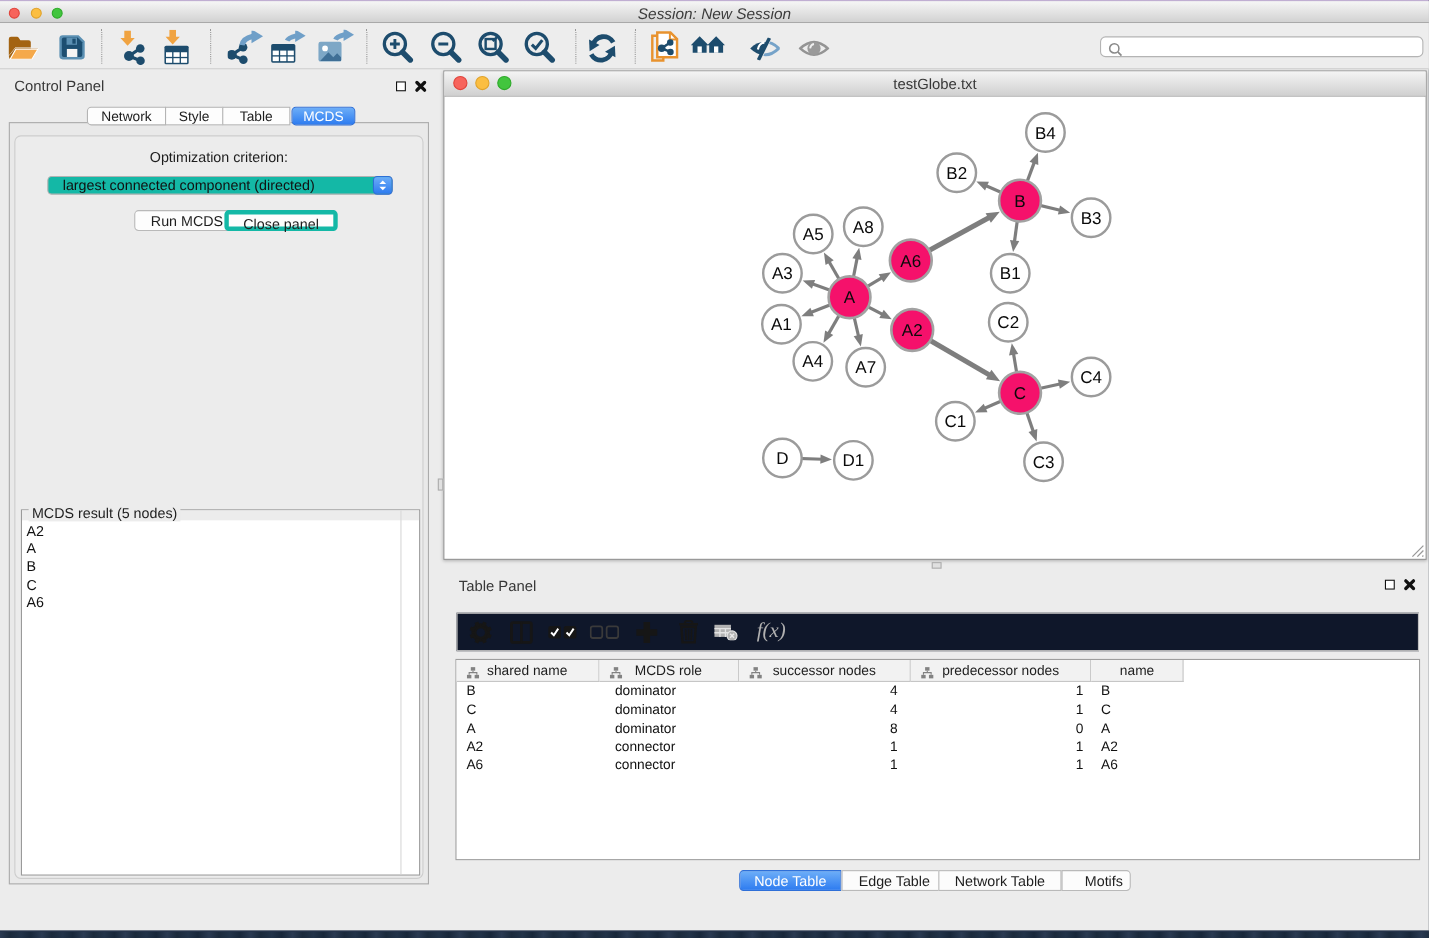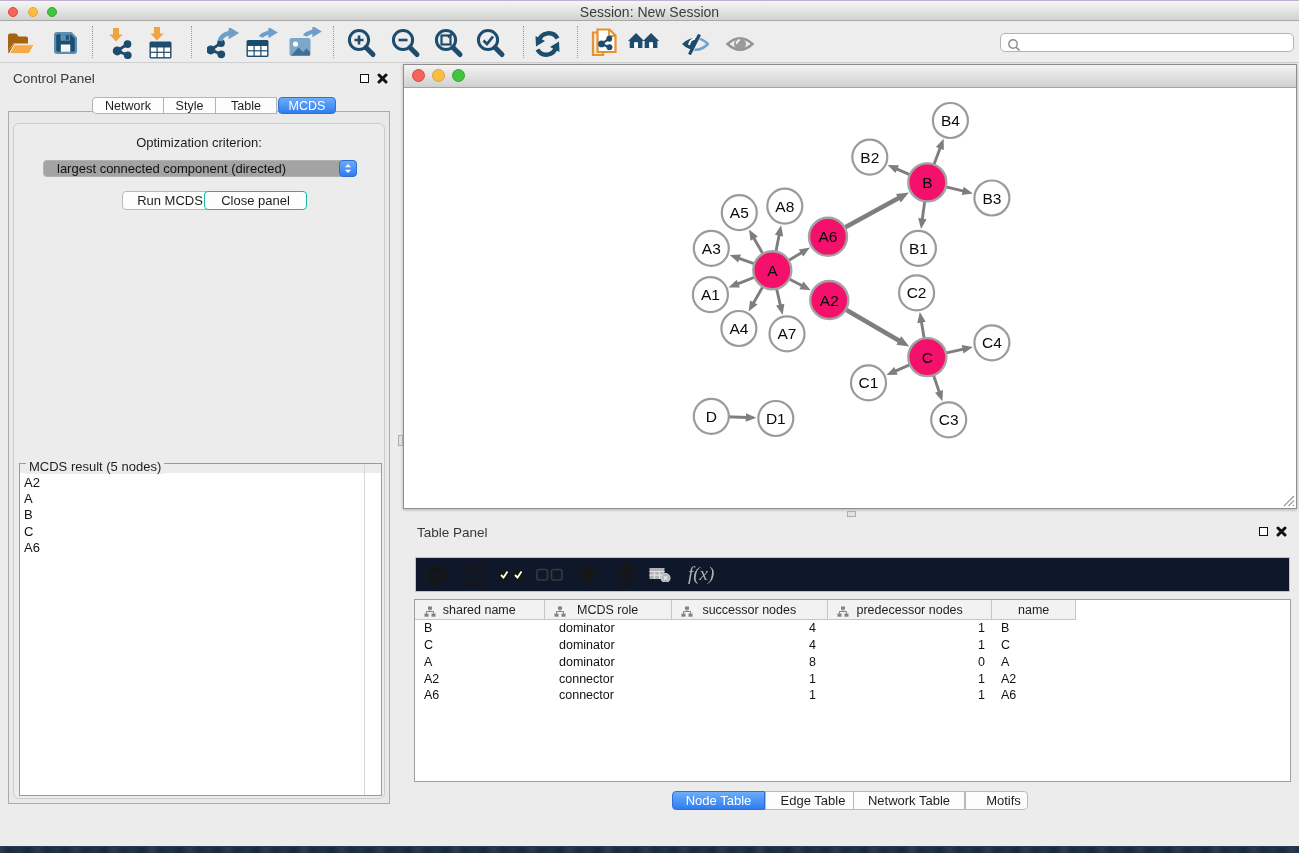--- a/index.html
+++ b/index.html
@@ -4,36 +4,36 @@
 <style>
   * { margin:0; padding:0; box-sizing:border-box; }
   html,body { width:1299px; height:853px; overflow:hidden; }
   body { font-family:"Liberation Sans", sans-serif; background:#16222f; position:relative; }
   #app { position:absolute; left:0; top:1px; width:1299px; height:845px; background:#ececec; }
   
   #titlebar { position:absolute; left:0; top:0; width:1299px; height:20px;
     background:linear-gradient(#f6f6f6,#d2d2d2); border-bottom:1px solid #a9a9a9; }
   #titlebar .tl { position:absolute; top:6px; width:10px; height:10px; border-radius:50%; }
   #titletext { position:absolute; top:3px; left:0; width:100%; text-align:center;
-    font-size:14px; color:#3c3c3c; }
+    font-size:14px; color:#3c3c3c;font-style:italic; }
   
   #toolbar { position:absolute; left:0; top:20px; width:1299px; height:42px;
     background:#ededed; border-bottom:1px solid #cfcfcf; }
   .tsep { position:absolute; top:5px; height:32px; width:0;
     border-left:1px dotted #9a9a9a; }
   .ticon { position:absolute; top:5px; }
   #searchbox { position:absolute; left:1000px; top:12px; width:294px; height:19px;
     background:#fff; border:1px solid #b4b4b4; border-radius:5px; }
   
   #cp-title { position:absolute; left:13px; top:70px; font-size:13.5px; color:#383838; }
   .panbtn { position:absolute; }
   
   .tab { position:absolute; z-index:3; top:96px; height:17px; background:#fdfdfd;
     border:1px solid #b4b4b4; font-size:12.5px; color:#1e1e1e; text-align:center;
-    line-height:16px;margin-left:13px; }
+    line-height:16px; }
   .tab.sel { background:linear-gradient(#6daef8,#2e7cf0); color:#fff; border:1px solid #2e6fd8;
     border-radius:4px; }
   #cp-box { position:absolute; left:8px; top:110px; width:382px; height:693px;
     background:#e9e9e9; border:1px solid #ababab; }
   #cp-inner { position:absolute; left:4px; top:11px; width:372px; height:676px;
     background:#ececec; border:1px solid #cdcdcd; border-radius:6px; }
   
   #gbox { position:absolute; left:10px; top:351px; width:363px; height:333px;
     border:1px solid #9a9a9a; background:#fff; }
   #gbox-top { position:absolute; left:0; top:0; width:100%; height:9px; background:#ececec; }
@@ -226,45 +226,46 @@
     <svg class="panbtn" style="left:377px; top:72px;" width="11" height="11" viewBox="0 0 11 11">
       <path d="M2 2 L9 9 M9 2 L2 9" stroke="#111" stroke-width="3" stroke-linecap="round"></path>
     </svg>
   <div class="tab" style="left:79px;  width:72px; border-radius:4px 0 0 4px;">Network</div>
   <div class="tab" style="left:150px; width:53px;">Style</div>
   <div class="tab" style="left:202px; width:62px;">Table</div>
   <div class="tab sel" style="left:265px; width:58px; border-radius:4px;">MCDS</div>
   <div id="cp-box">
     <div id="cp-inner">
       <div style="position:absolute; left:0; top:11px; width:100%; text-align:center; font-size:13px; color:#1e1e1e;">Optimization criterion:</div>
-      <div style="position:absolute; left:29px; top:36px; width:314px; height:17px; background:#a3a3a3; border:1px solid #b2b2b2; border-radius:4px;">
+      <div style="position:absolute; left:29px; top:36px; width:314px; height:17px; background:#14b8a6; border:1px solid #b2b2b2; border-radius:4px;">
         <div style="position:absolute; left:13px; top:0px; font-size:13px; color:#111; line-height:16px;">largest connected component (directed)</div>
         <div style="position:absolute; right:-1px; top:-1px; width:18px; height:17px; border-radius:4px; background:linear-gradient(#6cadf8,#2d7bf0); border:1px solid #2d6fd6;">
           <svg width="16" height="15" viewBox="0 0 17 17" style="display:block">
             <path d="M5 7 L8.5 3.4 L12 7 Z" fill="#fff"></path>
             <path d="M5 10 L8.5 13.6 L12 10 Z" fill="#fff"></path>
           </svg>
         </div>
       </div>
       <div style="position:absolute; left:80px; top:67px; width:96px; height:19px; background:#fdfdfd; border:1px solid #b9b9b9; border-radius:4px; font-size:13px; color:#1e1e1e; text-align:center; line-height:18px;margin-left:28px;">Run MCDS</div>
-      <div style="position:absolute; left:190px; top:67px; width:103px; height:19px; background:#fdfdfd; border:1px solid #14b8a6; border-radius:4px; font-size:13px; color:#1e1e1e; text-align:center; line-height:18px;">Close panel</div>
+      <div style="position:absolute; left:190px; top:67px; width:103px; height:19px; background:#fdfdfd; border:4px solid #14b8a6; border-radius:4px; font-size:13px; color:#1e1e1e; text-align:center; line-height:18px;">Close panel</div>
     </div>
     <div id="gbox">
       <div id="gbox-top"></div>
         <div id="gbox-label">MCDS result (5 nodes)</div>
       <div id="gbox-list">A2<br>A<br>B<br>C<br>A6</div>
       <div id="gbox-sb"></div>
     </div>
   </div>
 
   <div id="netwin">
     <div id="nw-title">
       <div class="tl" style="left:8px;  background:#f7645c; border:0.5px solid #e0443c;"></div>
       <div class="tl" style="left:28px; background:#fbbe41; border:0.5px solid #e0a32c;"></div>
       <div class="tl" style="left:48px; background:#42c53e; border:0.5px solid #2faa2b;"></div>
+      <div id="nw-text">testGlobe.txt</div>
     </div>
     <div id="canvas">
       <svg width="890" height="419" viewBox="0 0 890 419" style="display:block">
       <line x1="367.3" y1="182.2" x2="348.2" y2="149.0" stroke="#7e7e7e" stroke-width="2.9"></line>
       <polygon points="344.0,141.6 352.9,148.6 345.5,152.8" fill="#7e7e7e"></polygon>
       <line x1="367.3" y1="182.2" x2="374.4" y2="145.6" stroke="#7e7e7e" stroke-width="2.9"></line>
       <polygon points="376.1,137.2 378.2,148.4 369.9,146.7" fill="#7e7e7e"></polygon>
       <line x1="367.3" y1="182.2" x2="332.7" y2="169.8" stroke="#7e7e7e" stroke-width="2.9"></line>
       <polygon points="324.7,167.0 336.0,166.5 333.1,174.5" fill="#7e7e7e"></polygon>
       <line x1="367.3" y1="182.2" x2="331.4" y2="196.4" stroke="#7e7e7e" stroke-width="2.9"></line>

